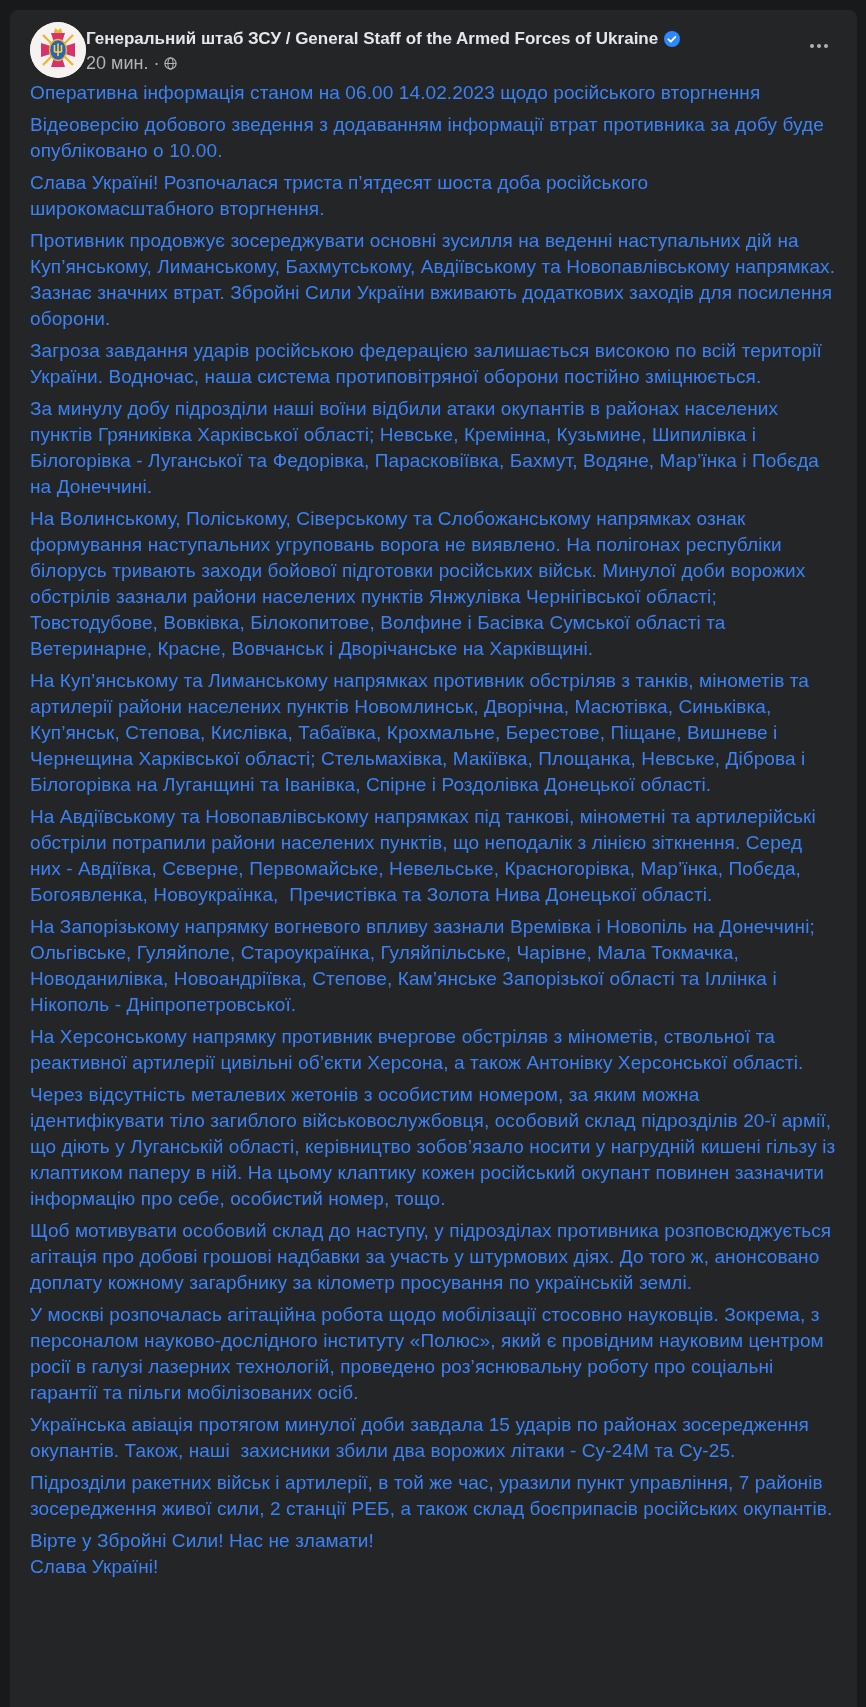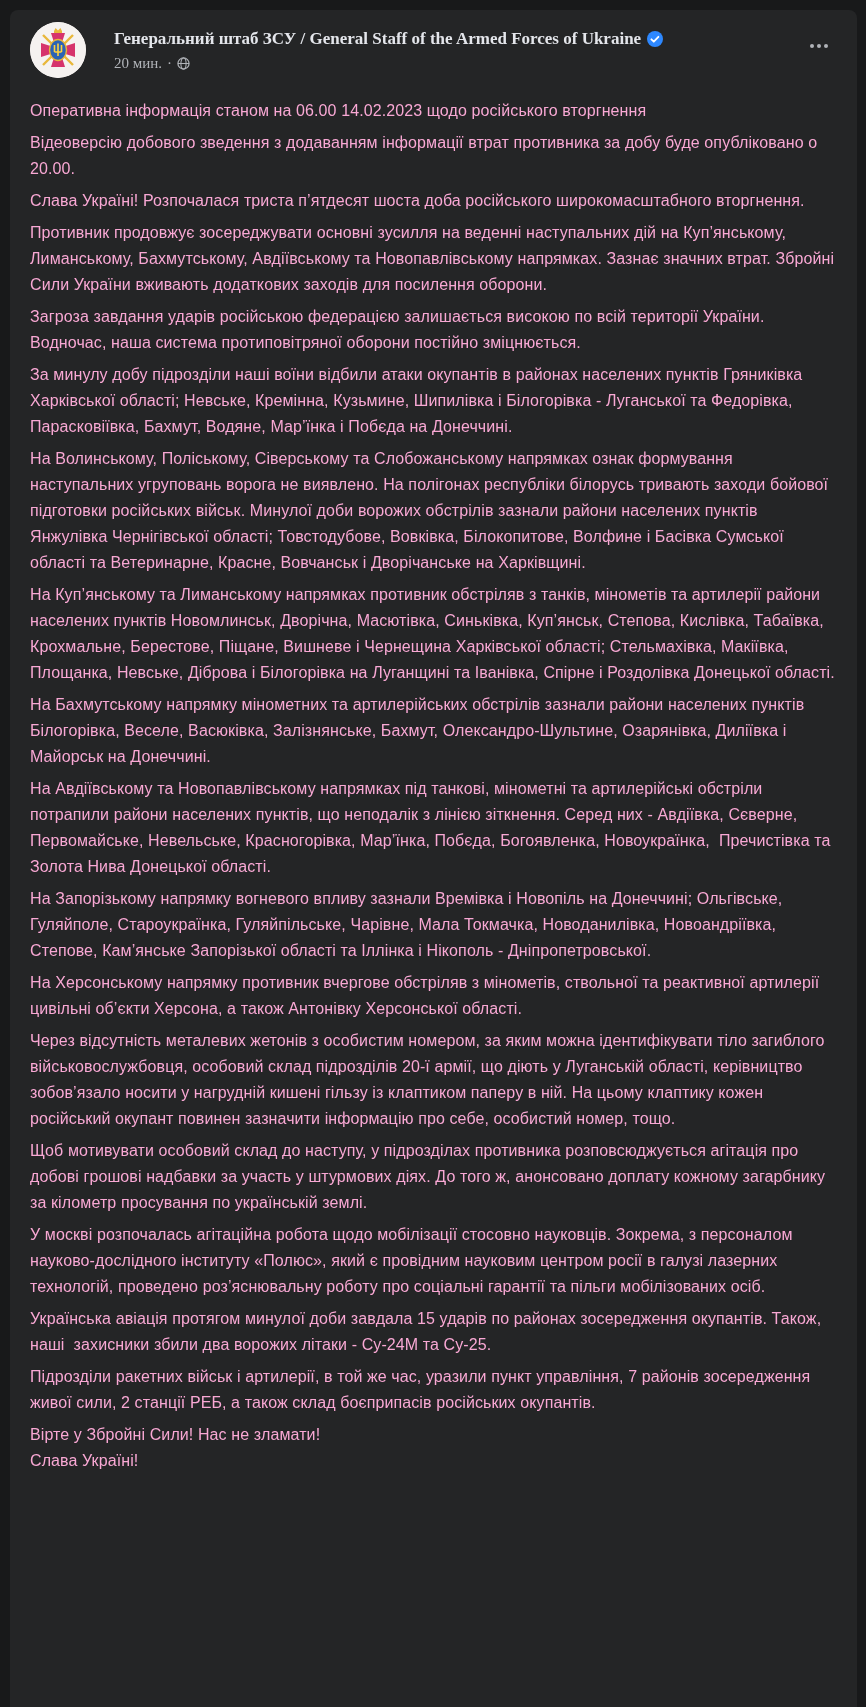--- a/index.html
+++ b/index.html
@@ -23,25 +23,24 @@
   }
   .avatar {
     width: 56px; height: 56px;
     border-radius: 50%;
     background: #f5f2f0;
     flex: 0 0 56px;
     overflow: hidden;
     cursor: pointer;
   }
   .header-texts {
-    margin-left: 28px;
+    margin-left: 0;
     padding-top: 6px;
     flex: 1 1 auto;
     min-width: 0;
-    font-family: Liberation Serif, serif;
   }
   .page-name-row {
     display: flex;
     align-items: center;
     gap: 6px;
   }
   .page-name {
     color: #e4e6eb;
     font-size: 17px;
     font-weight: 700;
@@ -53,44 +52,44 @@
     width: 16px; height: 16px;
     flex: 0 0 16px;
     display: inline-block;
   }
   .meta-row {
     display: flex;
     align-items: center;
     gap: 5px;
     margin-top: 5px;
     color: #b0b3b8;
-    font-size: 15px;
+    font-size: 18px;
     line-height: 18px;
   }
   .meta-link { cursor: pointer; }
   .globe { width: 13px; height: 13px; display: inline-block; }
   .more-btn {
     width: 36px; height: 36px;
     border-radius: 50%;
     display: flex;
     align-items: center;
     justify-content: center;
     gap: 3px;
     cursor: pointer;
     margin-top: 6px;
   }
   .more-btn .dot {
     width: 4px; height: 4px;
     border-radius: 50%;
     background: #b0b3b8;
   }
   .post-text {
-    margin-top: 20px;
-    color: #f9a8d4;
-    font-size: 16px;
+    margin-top: 2px;
+    color: #3b82f6;
+    font-size: 19px;
     line-height: 26px;
     letter-spacing: 0.1px;
   }
   .post-text p {
     margin: 0 0 6px 0;
     white-space: pre-wrap;
     word-wrap: break-word;
   }
   .post-text p:last-child { margin-bottom: 0; }
 </style>
@@ -141,28 +140,27 @@
 
     <div class="more-btn">
       <span class="dot"></span>
       <span class="dot"></span>
       <span class="dot"></span>
     </div>
   </div>
 
   <div class="post-text">
       <p>Оперативна інформація станом на 06.00 14.02.2023 щодо російського вторгнення</p>
-      <p>Відеоверсію добового зведення з додаванням інформації втрат противника за добу буде опубліковано о 20.00.</p>
+      <p>Відеоверсію добового зведення з додаванням інформації втрат противника за добу буде опубліковано о 10.00.</p>
       <p>Слава Україні! Розпочалася триста п’ятдесят шоста доба російського широкомасштабного вторгнення.</p>
       <p>Противник продовжує зосереджувати основні зусилля на веденні наступальних дій на Куп’янському, Лиманському, Бахмутському, Авдіївському та Новопавлівському напрямках. Зазнає значних втрат. Збройні Сили України вживають додаткових заходів для посилення оборони.</p>
       <p>Загроза завдання ударів російською федерацією залишається високою по всій території України. Водночас, наша система протиповітряної оборони постійно зміцнюється.</p>
       <p>За минулу добу підрозділи наші воїни відбили атаки окупантів в районах населених пунктів Гряниківка Харківської області; Невське, Кремінна, Кузьмине, Шипилівка і Білогорівка - Луганської та Федорівка, Парасковіївка, Бахмут, Водяне, Мар’їнка і Побєда на Донеччині.</p>
       <p>На Волинському, Поліському, Сіверському та Слобожанському напрямках ознак формування наступальних угруповань ворога не виявлено. На полігонах республіки білорусь тривають заходи бойової підготовки російських військ. Минулої доби ворожих обстрілів зазнали райони населених пунктів Янжулівка Чернігівської області; Товстодубове, Вовківка, Білокопитове, Волфине і Басівка Сумської області та Ветеринарне, Красне, Вовчанськ і Дворічанське на Харківщині.</p>
       <p>На Куп’янському та Лиманському напрямках противник обстріляв з танків, мінометів та артилерії райони населених пунктів Новомлинськ, Дворічна, Масютівка, Синьківка, Куп’янськ, Степова, Кислівка, Табаївка, Крохмальне, Берестове, Піщане, Вишневе і Чернещина Харківської області; Стельмахівка, Макіївка, Площанка, Невське, Діброва і Білогорівка на Луганщині та Іванівка, Спірне і Роздолівка Донецької області.</p>
-      <p>На Бахмутському напрямку мінометних та артилерійських обстрілів зазнали райони населених пунктів Білогорівка, Веселе, Васюківка, Залізнянське, Бахмут, Олександро-Шультине, Озарянівка, Диліївка і Майорськ на Донеччині.</p>
       <p>На Авдіївському та Новопавлівському напрямках під танкові, мінометні та артилерійські обстріли потрапили райони населених пунктів, що неподалік з лінією зіткнення. Серед них - Авдіївка, Сєверне, Первомайське, Невельське, Красногорівка, Мар’їнка, Побєда, Богоявленка, Новоукраїнка,  Пречистівка та Золота Нива Донецької області.</p>
       <p>На Запорізькому напрямку вогневого впливу зазнали Времівка і Новопіль на Донеччині; Ольгівське, Гуляйполе, Староукраїнка, Гуляйпільське, Чарівне, Мала Токмачка, Новоданилівка, Новоандріївка, Степове, Кам’янське Запорізької області та Іллінка і Нікополь - Дніпропетровської.</p>
       <p>На Херсонському напрямку противник вчергове обстріляв з мінометів, ствольної та реактивної артилерії цивільні об’єкти Херсона, а також Антонівку Херсонської області.</p>
       <p>Через відсутність металевих жетонів з особистим номером, за яким можна ідентифікувати тіло загиблого військовослужбовця, особовий склад підрозділів 20-ї армії, що діють у Луганській області, керівництво зобов’язало носити у нагрудній кишені гільзу із клаптиком паперу в ній. На цьому клаптику кожен російський окупант повинен зазначити інформацію про себе, особистий номер, тощо.</p>
       <p>Щоб мотивувати особовий склад до наступу, у підрозділах противника розповсюджується агітація про добові грошові надбавки за участь у штурмових діях. До того ж, анонсовано доплату кожному загарбнику за кілометр просування по українській землі.</p>
       <p>У москві розпочалась агітаційна робота щодо мобілізації стосовно науковців. Зокрема, з персоналом науково-дослідного інституту «Полюс», який є провідним науковим центром росії в галузі лазерних технологій, проведено роз’яснювальну роботу про соціальні гарантії та пільги мобілізованих осіб.</p>
       <p>Українська авіація протягом минулої доби завдала 15 ударів по районах зосередження окупантів. Також, наші  захисники збили два ворожих літаки - Су-24М та Су-25.</p>
       <p>Підрозділи ракетних військ і артилерії, в той же час, уразили пункт управління, 7 районів зосередження живої сили, 2 станції РЕБ, а також склад боєприпасів російських окупантів.</p>
       <p>Вірте у Збройні Сили! Нас не зламати!
 Слава Україні!</p>

